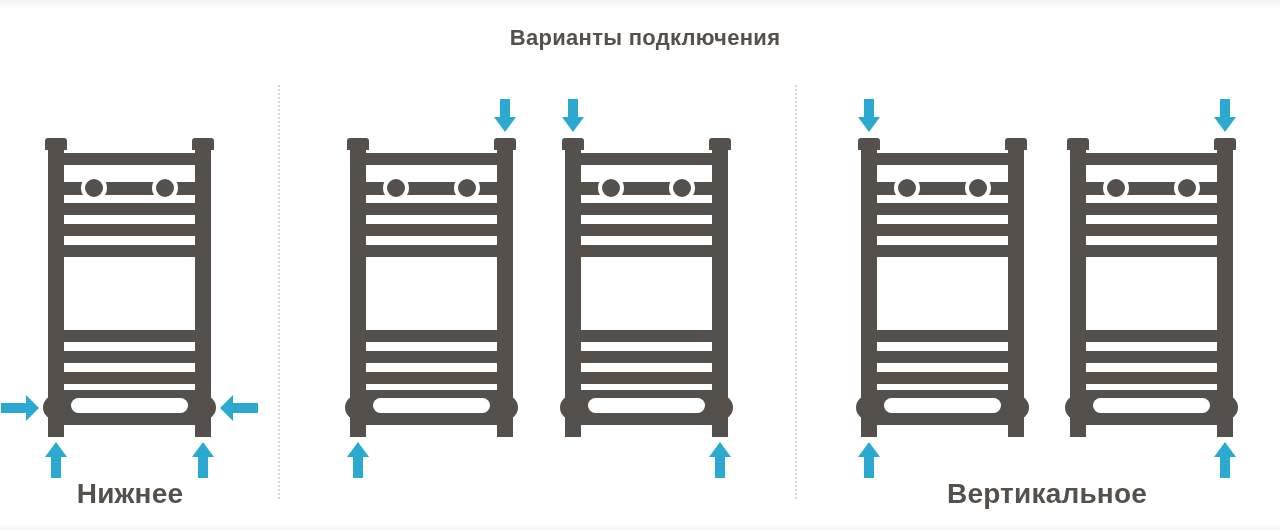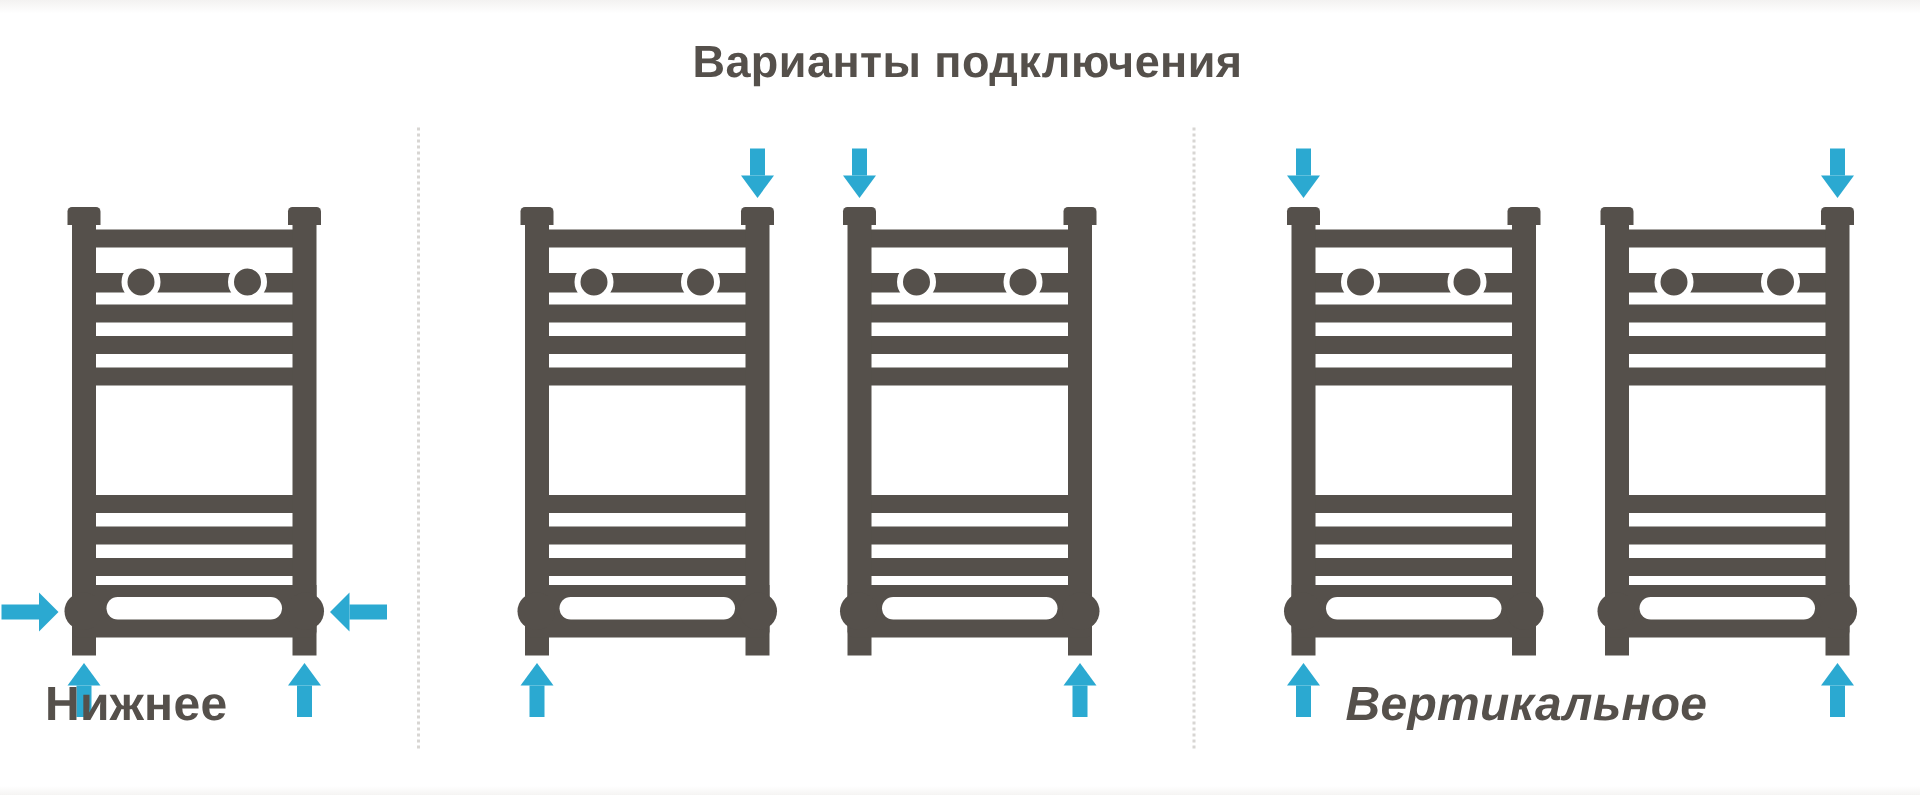--- a/index.html
+++ b/index.html
@@ -9,26 +9,26 @@
     --bg:#ffffff;
   }
   html,body{margin:0;padding:0;}
   body{font-family:"Liberation Sans","DejaVu Sans",sans-serif;background:#fff;}
   .stage{position:relative;width:1280px;height:530px;background:var(--bg);overflow:hidden;}
   .photo-edge-top{position:absolute;top:0;left:0;right:0;height:9px;
     background:linear-gradient(#f3f2f1,#ffffff);}
   .photo-edge-bottom{position:absolute;bottom:0;left:0;right:0;height:6px;
     background:linear-gradient(#ffffff,#f5f4f3);}
   .title{position:absolute;top:25px;left:340px;width:610px;text-align:center;
-    font-size:30px;font-weight:700;color:var(--ink);letter-spacing:.3px;}
-  .section-label{position:absolute;top:451px;
-    font-size:32px;font-weight:700;color:var(--ink);letter-spacing:.2px;}
+    font-size:22px;font-weight:700;color:var(--ink);letter-spacing:.3px;}
+  .section-label{position:absolute;top:478px;text-align:center;
+    font-size:28px;font-weight:700;color:var(--ink);letter-spacing:.2px;}
   .label-1{left:30px;width:200px;}
   .label-2{left:383px;width:300px;}
-  .label-3{left:897px;width:300px;font-style:italic;}
+  .label-3{left:897px;width:300px;}
   .divider{position:absolute;top:85px;height:414px;width:0;
     border-left:2px dotted var(--divider);}
   .divider-1{left:278px;}
   .divider-2{left:795px;}
 
   
   .radiator{position:absolute;top:138px;width:163px;height:299px;}
   .rad-1{left:48px;}
   .rad-2{left:350px;}
   .rad-3{left:565px;}

